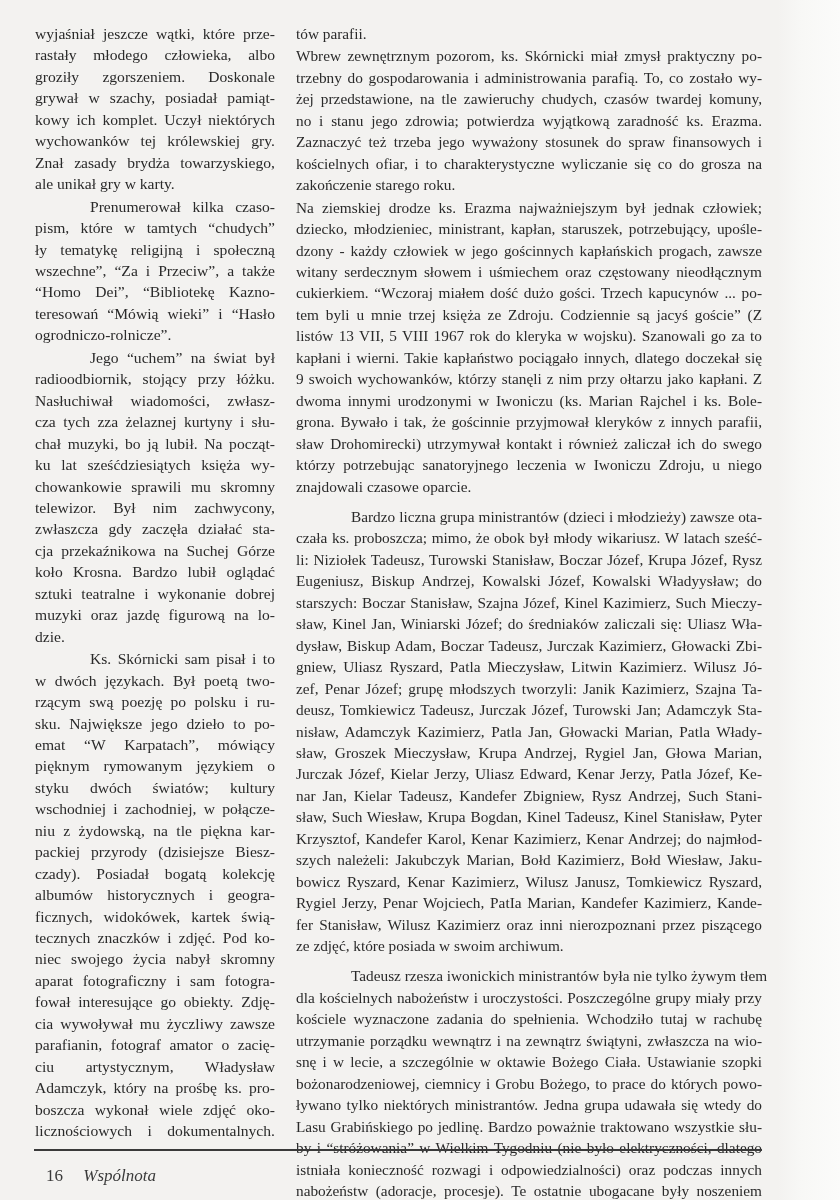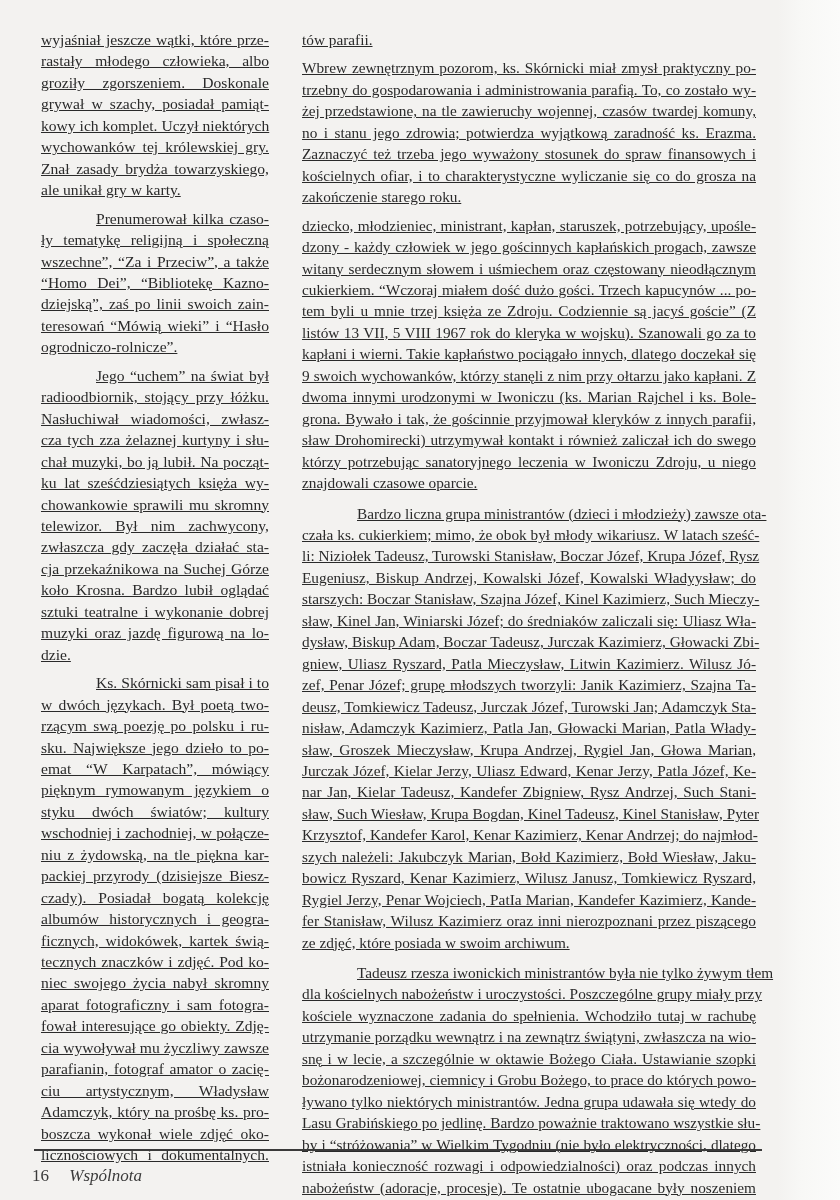--- a/index.html
+++ b/index.html
@@ -15,30 +15,30 @@
     background: linear-gradient(to right, #f3f2f0 0%, #f8f8f6 40%, #fbfbfa 100%);
   }
   .col {
     position: absolute; top: 22px;
     font-size: 15.6px; line-height: 21.45px;
     text-align: justify;
     hyphens: manual;
   }
   .col-left { left: 34px; width: 242px; }
   .col-right { left: 295px; width: 468px; font-size: 15.3px; }
-  .col p { margin: 7px; text-decoration: underline; }
+  .col p { margin: 1px; }
   .col p.gap { margin-top: 9px; }
   .line { display: block; text-align: justify; text-align-last: justify; white-space: nowrap; }
   .line.last { text-align-last: left; }
   .rule {
     position: absolute; left: 34px; width: 728px; top: 1149px;
     height: 2px; background: #3a3a3a;
   }
   .footer {
-    position: absolute; top: 1166px; left: 32px;
+    position: absolute; top: 1166px; left: 46px;
     font-size: 17px; color: #3a3a3a;
   }
   .footer .num { margin-right: 16px; }
   .footer .title { font-style: italic; }
 </style>
 </head>
 <body>
 
 <div class="edge"></div>
 
@@ -48,24 +48,24 @@
       <span class="line">rastały młodego człowieka, albo</span>
       <span class="line">groziły zgorszeniem. Doskonale</span>
       <span class="line">grywał w szachy, posiadał pamiąt-</span>
       <span class="line">kowy ich komplet. Uczył niektórych</span>
       <span class="line">wychowanków tej królewskiej gry.</span>
       <span class="line">Znał zasady brydża towarzyskiego,</span>
       <span class="line last">ale unikał gry w karty.</span>
     </p>
     <p>
       <span class="line" style="padding-left: 55px;">Prenumerował kilka czaso-</span>
+      <span class="line">pism, które w tamtych “chudych”</span>
       <span class="line">ły tematykę religijną i społeczną</span>
       <span class="line">wszechne”, “Za i Przeciw”, a także</span>
       <span class="line">“Homo Dei”, “Bibliotekę Kazno-</span>
-      <span class="line">dziejską”, zaś po linii swoich zain-</span>
       <span class="line">teresowań “Mówią wieki” i “Hasło</span>
       <span class="line last">ogrodniczo-rolnicze”.</span>
     </p>
     <p>
       <span class="line" style="padding-left: 55px;">Jego “uchem” na świat był</span>
       <span class="line">radioodbiornik, stojący przy łóżku.</span>
       <span class="line">Nasłuchiwał wiadomości, zwłasz-</span>
       <span class="line">cza tych zza żelaznej kurtyny i słu-</span>
       <span class="line">chał muzyki, bo ją lubił. Na począt-</span>
       <span class="line">ku lat sześćdziesiątych księża wy-</span>
@@ -104,44 +104,45 @@
       <span class="line">licznościowych i dokumentalnych.</span>
     </p>
   </div>
 <div class="col col-right" id="col-right">
     <p>
       <span class="line last">tów parafii.</span>
     </p>
     <p>
       <span class="line">Wbrew zewnętrznym pozorom, ks. Skórnicki miał zmysł praktyczny po-</span>
       <span class="line">trzebny do gospodarowania i administrowania parafią. To, co zostało wy-</span>
-      <span class="line">żej przedstawione, na tle zawieruchy wojennej, czasów twardej komuny,</span>
+      <span class="line">żej przedstawione, na tle zawieruchy chudych, czasów twardej komuny,</span>
       <span class="line">no i stanu jego zdrowia; potwierdza wyjątkową zaradność ks. Erazma.</span>
       <span class="line">Zaznaczyć też trzeba jego wyważony stosunek do spraw finansowych i</span>
       <span class="line">kościelnych ofiar, i to charakterystyczne wyliczanie się co do grosza na</span>
       <span class="line last">zakończenie starego roku.</span>
     </p>
     <p>
+      <span class="line">Na ziemskiej drodze ks. Erazma najważniejszym był jednak człowiek;</span>
       <span class="line">dziecko, młodzieniec, ministrant, kapłan, staruszek, potrzebujący, upośle-</span>
       <span class="line">dzony - każdy człowiek w jego gościnnych kapłańskich progach, zawsze</span>
       <span class="line">witany serdecznym słowem i uśmiechem oraz częstowany nieodłącznym</span>
       <span class="line">cukierkiem. “Wczoraj miałem dość dużo gości. Trzech kapucynów ... po-</span>
       <span class="line">tem byli u mnie trzej księża ze Zdroju. Codziennie są jacyś goście” (Z</span>
       <span class="line">listów 13 VII, 5 VIII 1967 rok do kleryka w wojsku). Szanowali go za to</span>
       <span class="line">kapłani i wierni. Takie kapłaństwo pociągało innych, dlatego doczekał się</span>
       <span class="line">9 swoich wychowanków, którzy stanęli z nim przy ołtarzu jako kapłani. Z</span>
       <span class="line">dwoma innymi urodzonymi w Iwoniczu (ks. Marian Rajchel i ks. Bole-</span>
       <span class="line">grona. Bywało i tak, że gościnnie przyjmował kleryków z innych parafii,</span>
       <span class="line">sław Drohomirecki) utrzymywał kontakt i również zaliczał ich do swego</span>
       <span class="line">którzy potrzebując sanatoryjnego leczenia w Iwoniczu Zdroju, u niego</span>
       <span class="line last">znajdowali czasowe oparcie.</span>
     </p>
     <p class="gap">
       <span class="line" style="padding-left: 55px;">Bardzo liczna grupa ministrantów (dzieci i młodzieży) zawsze ota-</span>
-      <span class="line">czała ks. cukierkiem; mimo, że obok był młody wikariusz. W latach sześć-</span>
+      <span class="line">czała ks. proboszcza; mimo, że obok był młody wikariusz. W latach sześć-</span>
       <span class="line">li: Niziołek Tadeusz, Turowski Stanisław, Boczar Józef, Krupa Józef, Rysz</span>
       <span class="line">Eugeniusz, Biskup Andrzej, Kowalski Józef, Kowalski Władyysław; do</span>
       <span class="line">starszych: Boczar Stanisław, Szajna Józef, Kinel Kazimierz, Such Mieczy-</span>
       <span class="line">sław, Kinel Jan, Winiarski Józef; do średniaków zaliczali się: Uliasz Wła-</span>
       <span class="line">dysław, Biskup Adam, Boczar Tadeusz, Jurczak Kazimierz, Głowacki Zbi-</span>
       <span class="line">gniew, Uliasz Ryszard, Patla Mieczysław, Litwin Kazimierz. Wilusz Jó-</span>
       <span class="line">zef, Penar Józef; grupę młodszych tworzyli: Janik Kazimierz, Szajna Ta-</span>
       <span class="line">deusz, Tomkiewicz Tadeusz, Jurczak Józef, Turowski Jan; Adamczyk Sta-</span>
       <span class="line">nisław, Adamczyk Kazimierz, Patla Jan, Głowacki Marian, Patla Włady-</span>
       <span class="line">sław, Groszek Mieczysław, Krupa Andrzej, Rygiel Jan, Głowa Marian,</span>

